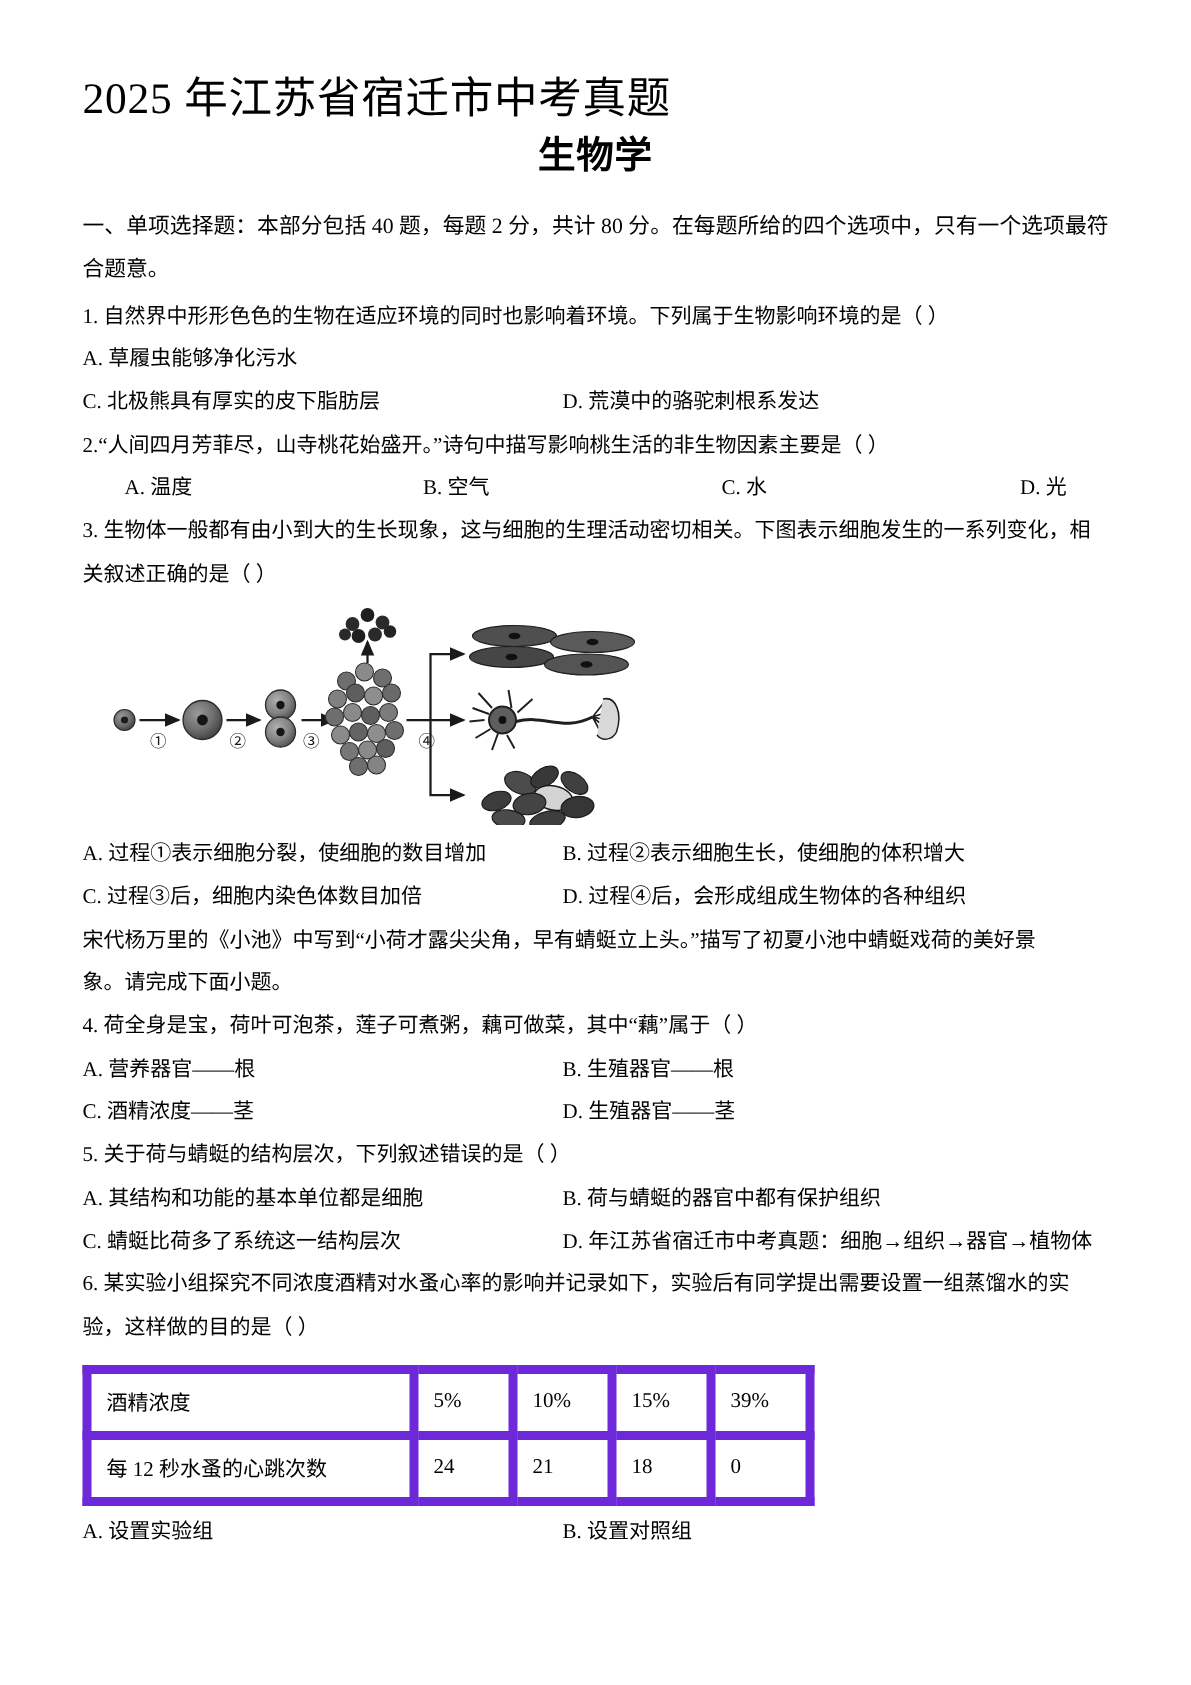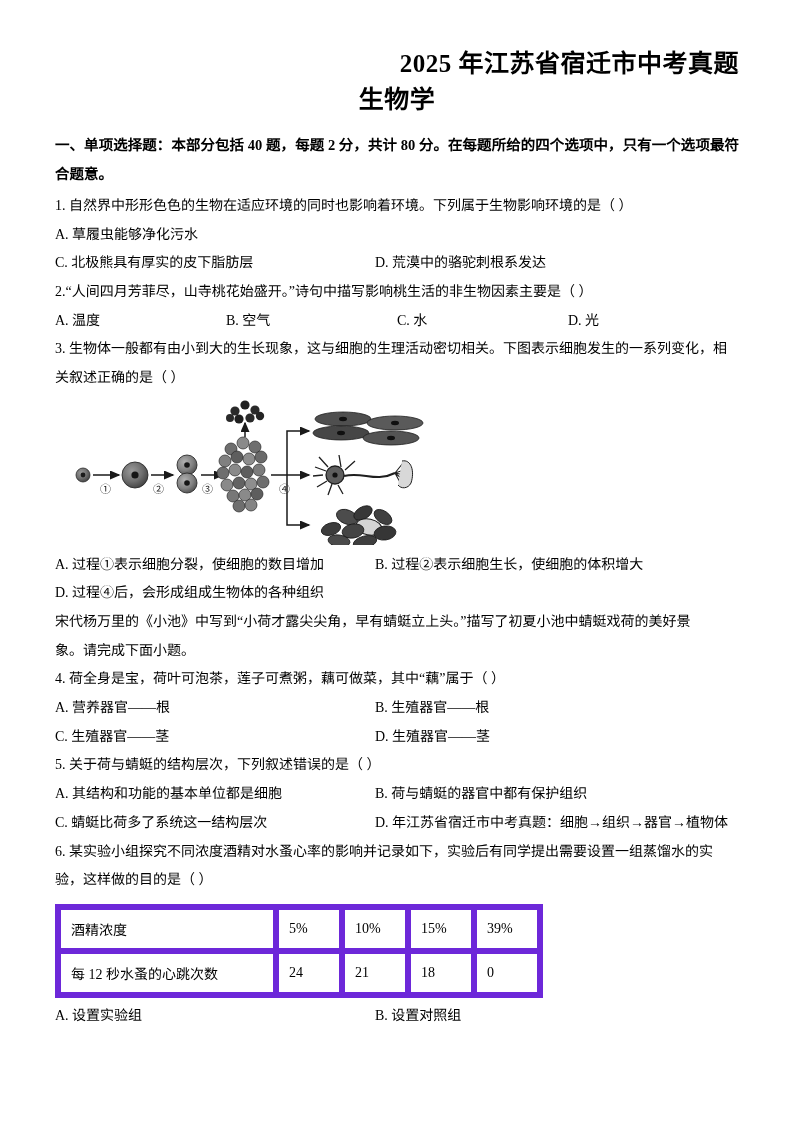--- a/index.html
+++ b/index.html
@@ -25,40 +25,40 @@
   }
   .content {
     position: absolute;
     left: 55px;
     top: 46px;
     width: 684px;
   }
 
   
   .doc-title {
-    text-align: right;
-    font-size: 25px;
-    font-weight: bold;
+    text-align: left;
+    font-size: 29px;
+    font-weight: normal;
     line-height: 1.42;
     letter-spacing: 0.5px;
     margin: 0;
   }
   .doc-subtitle {
     text-align: center;
     font-size: 25px;
     font-weight: bold;
     line-height: 1.42;
     letter-spacing: 0.5px;
     margin: 0 0 14px 0;
   }
 
   
   .section-header {
     font-size: 14.5px;
-    font-weight: bold;
+    font-weight: normal;
     line-height: 2.03;
     text-align: justify;
     margin: 0 0 2px 0;
   }
 
   
   .q-stem {
     font-size: 14px;
     line-height: 2.05;
     text-align: justify;
@@ -71,21 +71,21 @@
     margin: 0;
   }
   .opt-row {
     display: flex;
     font-size: 14px;
     line-height: 2.05;
     margin: 0;
   }
   .opt-row.two-col > .opt { width: 50%; box-sizing: border-box; }
   .opt-row.two-col > .opt:first-child { width: 320px; flex: 0 0 320px; }
-  .opt-row.four-col > .opt { flex: 0 0 25%; box-sizing: border-box; }
+  .opt-row.four-col > .opt { flex: 0 0 25%; box-sizing: border-box; margin-left: 28px; }
 
   .opt { white-space: nowrap; }
 
   
   .figure-wrap {
     margin: 4px 0 4px 0;
     height: 150px;
     position: relative;
   }
   .figure-inner {
@@ -260,33 +260,34 @@
           </g>
         </svg>
       </div>
     </div>
 
     <div class="opt-row two-col">
       <span class="opt">A. 过程①表示细胞分裂，使细胞的数目增加</span>
       <span class="opt">B. 过程②表示细胞生长，使细胞的体积增大</span>
     </div>
     <div class="opt-row two-col">
+      <span class="opt">C. 过程③后，细胞内染色体数目加倍</span>
       <span class="opt">D. 过程④后，会形成组成生物体的各种组织</span>
     </div>
 
     <p class="passage">宋代杨万里的《小池》中写到“小荷才露尖尖角，早有蜻蜓立上头。”描写了初夏小池中蜻蜓戏荷的美好景</p>
     <p class="passage">象。请完成下面小题。</p>
 
     <p class="q-stem">4. 荷全身是宝，荷叶可泡茶，莲子可煮粥，藕可做菜，其中“藕”属于（    ）</p>
     <div class="opt-row two-col">
       <span class="opt">A. 营养器官——根</span>
       <span class="opt">B. 生殖器官——根</span>
     </div>
     <div class="opt-row two-col">
-      <span class="opt">C. 生殖器官——茎</span>
+      <span class="opt">C. 酒精浓度——茎</span>
       <span class="opt">D. 生殖器官——茎</span>
     </div>
 
     <p class="q-stem">5. 关于荷与蜻蜓的结构层次，下列叙述错误的是（    ）</p>
     <div class="opt-row two-col">
       <span class="opt">A. 其结构和功能的基本单位都是细胞</span>
       <span class="opt">B. 荷与蜻蜓的器官中都有保护组织</span>
     </div>
     <div class="opt-row two-col">
       <span class="opt">C. 蜻蜓比荷多了系统这一结构层次</span>

